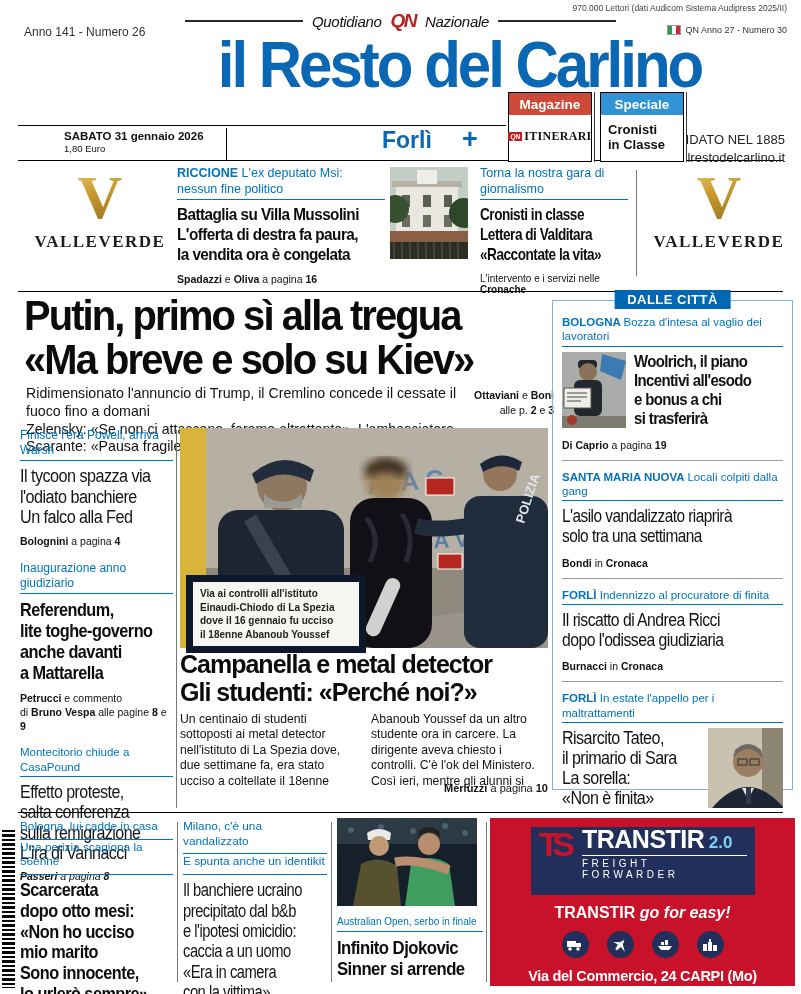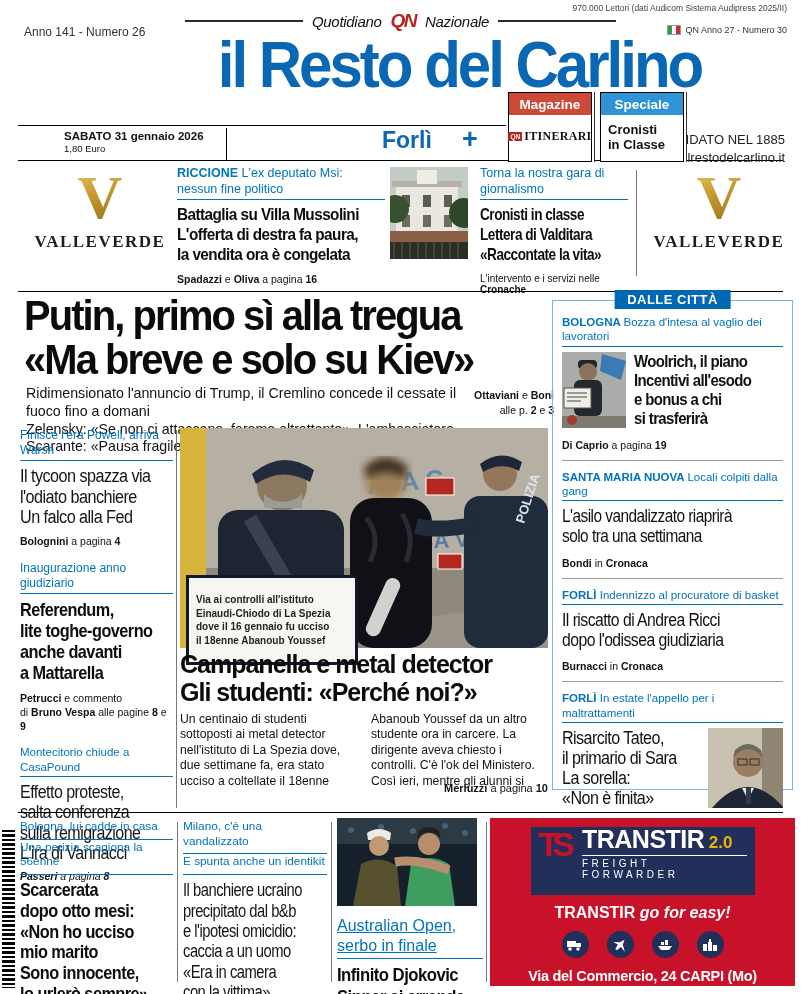--- a/index.html
+++ b/index.html
@@ -59,32 +59,32 @@
   .main-hl{top:294px;left:24px;width:540px;font-size:42px;font-weight:bold;letter-spacing:-2px;line-height:1.04;color:#0b0b0b;transform:scaleX(.95);transform-origin:0 0;}
   .main-deck{top:385px;left:26px;width:438px;font-size:14.2px;line-height:1.25;color:#111;}
   .main-by{top:388px;left:462px;width:92px;text-align:right;font-size:10.5px;line-height:1.4;}
   
   .rail{top:300px;left:552px;width:241px;height:490px;border:1.5px solid #7fb3dc;box-sizing:border-box;padding:14px 9px 0 9px;}
   .rail-hdr{top:-11px;left:50%;transform:translateX(-50%);background:#0067b2;color:#fff;font-weight:bold;font-size:13px;letter-spacing:.5px;padding:2px 13px;white-space:nowrap;}
   .rail .divider{border-top:1px solid #9a9a9a;margin:9px 0;}
   .rail-hl-b{font-weight:bold;font-size:17px;line-height:1.13;letter-spacing:-.7px;}
   .rail-hl{font-weight:normal;font-size:17.5px;line-height:1.15;letter-spacing:-.6px;}
   
-  .capbox{top:575px;left:186px;width:152px;background:#f7f6f3;border:3px solid #0f172a;padding:15px 7px;
+  .capbox{top:575px;left:186px;width:152px;background:#f7f6f3;border:7px solid #0f172a;padding:5px 7px;
      font-size:10px;font-weight:bold;line-height:1.35;color:#222;}
   .c-hl{top:650px;left:180px;width:368px;font-size:25px;font-weight:bold;letter-spacing:-1px;line-height:1.12;color:#0b0b0b;}
   .c-body{top:712px;left:180px;width:368px;height:84px;column-count:2;column-gap:14px;
      font-size:12.2px;line-height:1.26;color:#111;overflow:hidden;}
   .c-by{top:782px;left:366px;width:182px;text-align:right;font-size:11px;}
   
   .transtir{top:818px;left:490px;width:305px;height:168px;background:#c8122a;text-align:center;}
   .t-logo{margin:9px auto 0 auto;width:224px;height:68px;background:#232f5b;display:flex;padding:0 8px;box-sizing:border-box;gap:6px;}
   .t-mono{color:#c8122a;font-weight:bold;font-size:34px;letter-spacing:-7px;line-height:1;padding-right:8px;}
   .t-brand{color:#fff;font-weight:bold;font-size:25px;letter-spacing:-.5px;line-height:1;}
-  .t-ver{color:#eab308;font-weight:bold;font-size:17px;}
+  .t-ver{color:#7dd3fc;font-weight:bold;font-size:17px;}
   .t-sub{color:#fff;font-size:10px;letter-spacing:3.5px;border-top:1px solid #fff;margin-top:2px;padding-top:2px;text-align:left;}
   .t-tag{color:#fff;font-size:16px;margin-top:9px;}
   .t-tag .b1{font-weight:bold;}
   .t-tag .b2{font-style:italic;font-weight:bold;}
   .t-icons{display:flex;justify-content:center;gap:18px;margin-top:9px;}
   .t-ic{width:27px;height:27px;border-radius:50%;background:#232f5b;display:flex;align-items:center;justify-content:center;}
   .t-addr{color:#fff;font-weight:bold;font-size:14.5px;line-height:1.3;margin-top:9px;letter-spacing:-.3px;}
   .barcode{top:830px;left:2px;width:13px;height:158px;
      background:repeating-linear-gradient(180deg,#000 0 2px,#fff 2px 4px,#000 4px 7px,#fff 7px 9px);}
   svg text{font-family:"Liberation Sans",sans-serif;}
@@ -297,21 +297,21 @@
 
     <div>
       <span class="kick" style="font-size:11.5px;"><span class="bd">SANTA MARIA NUOVA </span><span>Locali colpiti dalla gang</span></span>
       <div class="rail-hl pre" style="width:248px;transform:scaleX(.88);transform-origin:0 0;">L'asilo vandalizzato riaprirà
 solo tra una settimana</div>
       <div class="by" style="margin-top:10px;"><span class="bd">Bondi</span><span> in </span><span class="bd">Cronaca</span></div>
     </div>
     <div class="divider"></div>
 
     <div>
-      <span class="kick" style="font-size:11.5px;"><span class="bd">FORLÌ </span><span>Indennizzo al procuratore di basket</span></span>
+      <span class="kick" style="font-size:11.5px;"><span class="bd">FORLÌ </span><span>Indennizzo al procuratore di finita</span></span>
       <div class="rail-hl pre" style="width:248px;transform:scaleX(.9);transform-origin:0 0;">Il riscatto di Andrea Ricci
 dopo l'odissea giudiziaria</div>
       <div class="by" style="margin-top:10px;"><span class="bd">Burnacci</span><span> in </span><span class="bd">Cronaca</span></div>
     </div>
     <div class="divider"></div>
 
     <div>
       <span class="kick" style="font-size:11.5px;"><span class="bd">FORLÌ </span><span>In estate l'appello per i maltrattamenti</span></span>
       <div style="display:flex;gap:6px;">
         <div class="rail-hl pre" style="width:160px;transform:scaleX(.92);transform-origin:0 0;flex:0 0 140px;">Risarcito Tateo,
@@ -378,21 +378,21 @@
         <circle cx="108" cy="8" r="3" fill="#49606d"></circle>
         <circle cx="128" cy="15" r="3" fill="#49606d"></circle>
       <path d="M30 15 q12 -8 24 0 l-1 7 h-22 Z" fill="#eceae4"></path>
       <circle cx="42" cy="28" r="10" fill="#c09a74"></circle>
       <path d="M16 88 L24 46 Q42 36 60 48 L64 88 Z" fill="#57512f"></path>
       <circle cx="92" cy="26" r="11" fill="#b98e6e"></circle>
       <path d="M80 20 q12 -12 24 0 l-2 -7 q-10 -8 -20 0 Z" fill="#23201d"></path>
       <path d="M68 88 L74 46 Q92 34 112 46 L118 88 Z" fill="#3f9e5f"></path>
       <path d="M112 52 Q80 40 58 44" stroke="#b98e6e" stroke-width="9" fill="none"></path>
     </svg>
-    <span class="kick" style="font-size:16px;margin-top:6px;text-decoration:underline;">Australian Open, serbo in finale</span>
+    <span class="kick" style="font-size:10px;margin-top:6px;">Australian Open, serbo in finale</span>
     <div class="hl pre" style="font-size:19px;line-height:1.15;width:168px;transform:scaleX(.88);transform-origin:0 0;">Infinito Djokovic
 Sinner si arrende</div>
     
   </div>
   <div class="abs vrule" style="top:822px;left:486px;height:160px;"></div>
 
   <div class="abs transtir">
     <div class="t-logo">
       <span class="t-mono">TS</span>
       <div style="text-align:left;">

